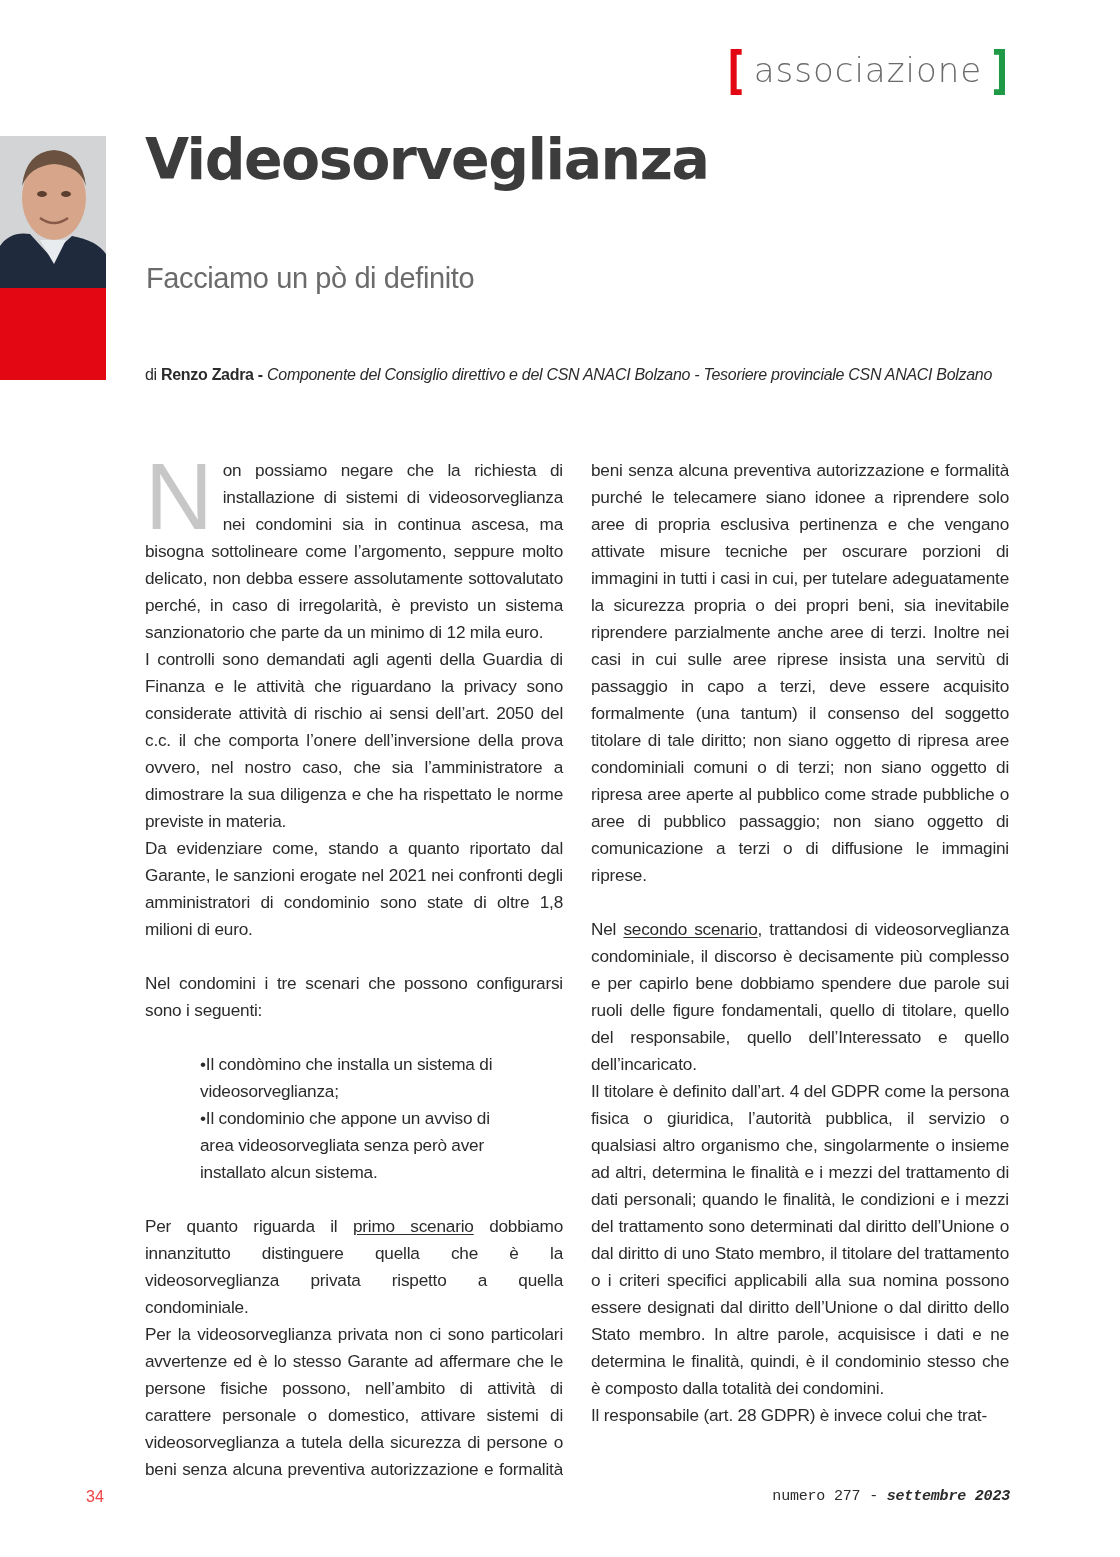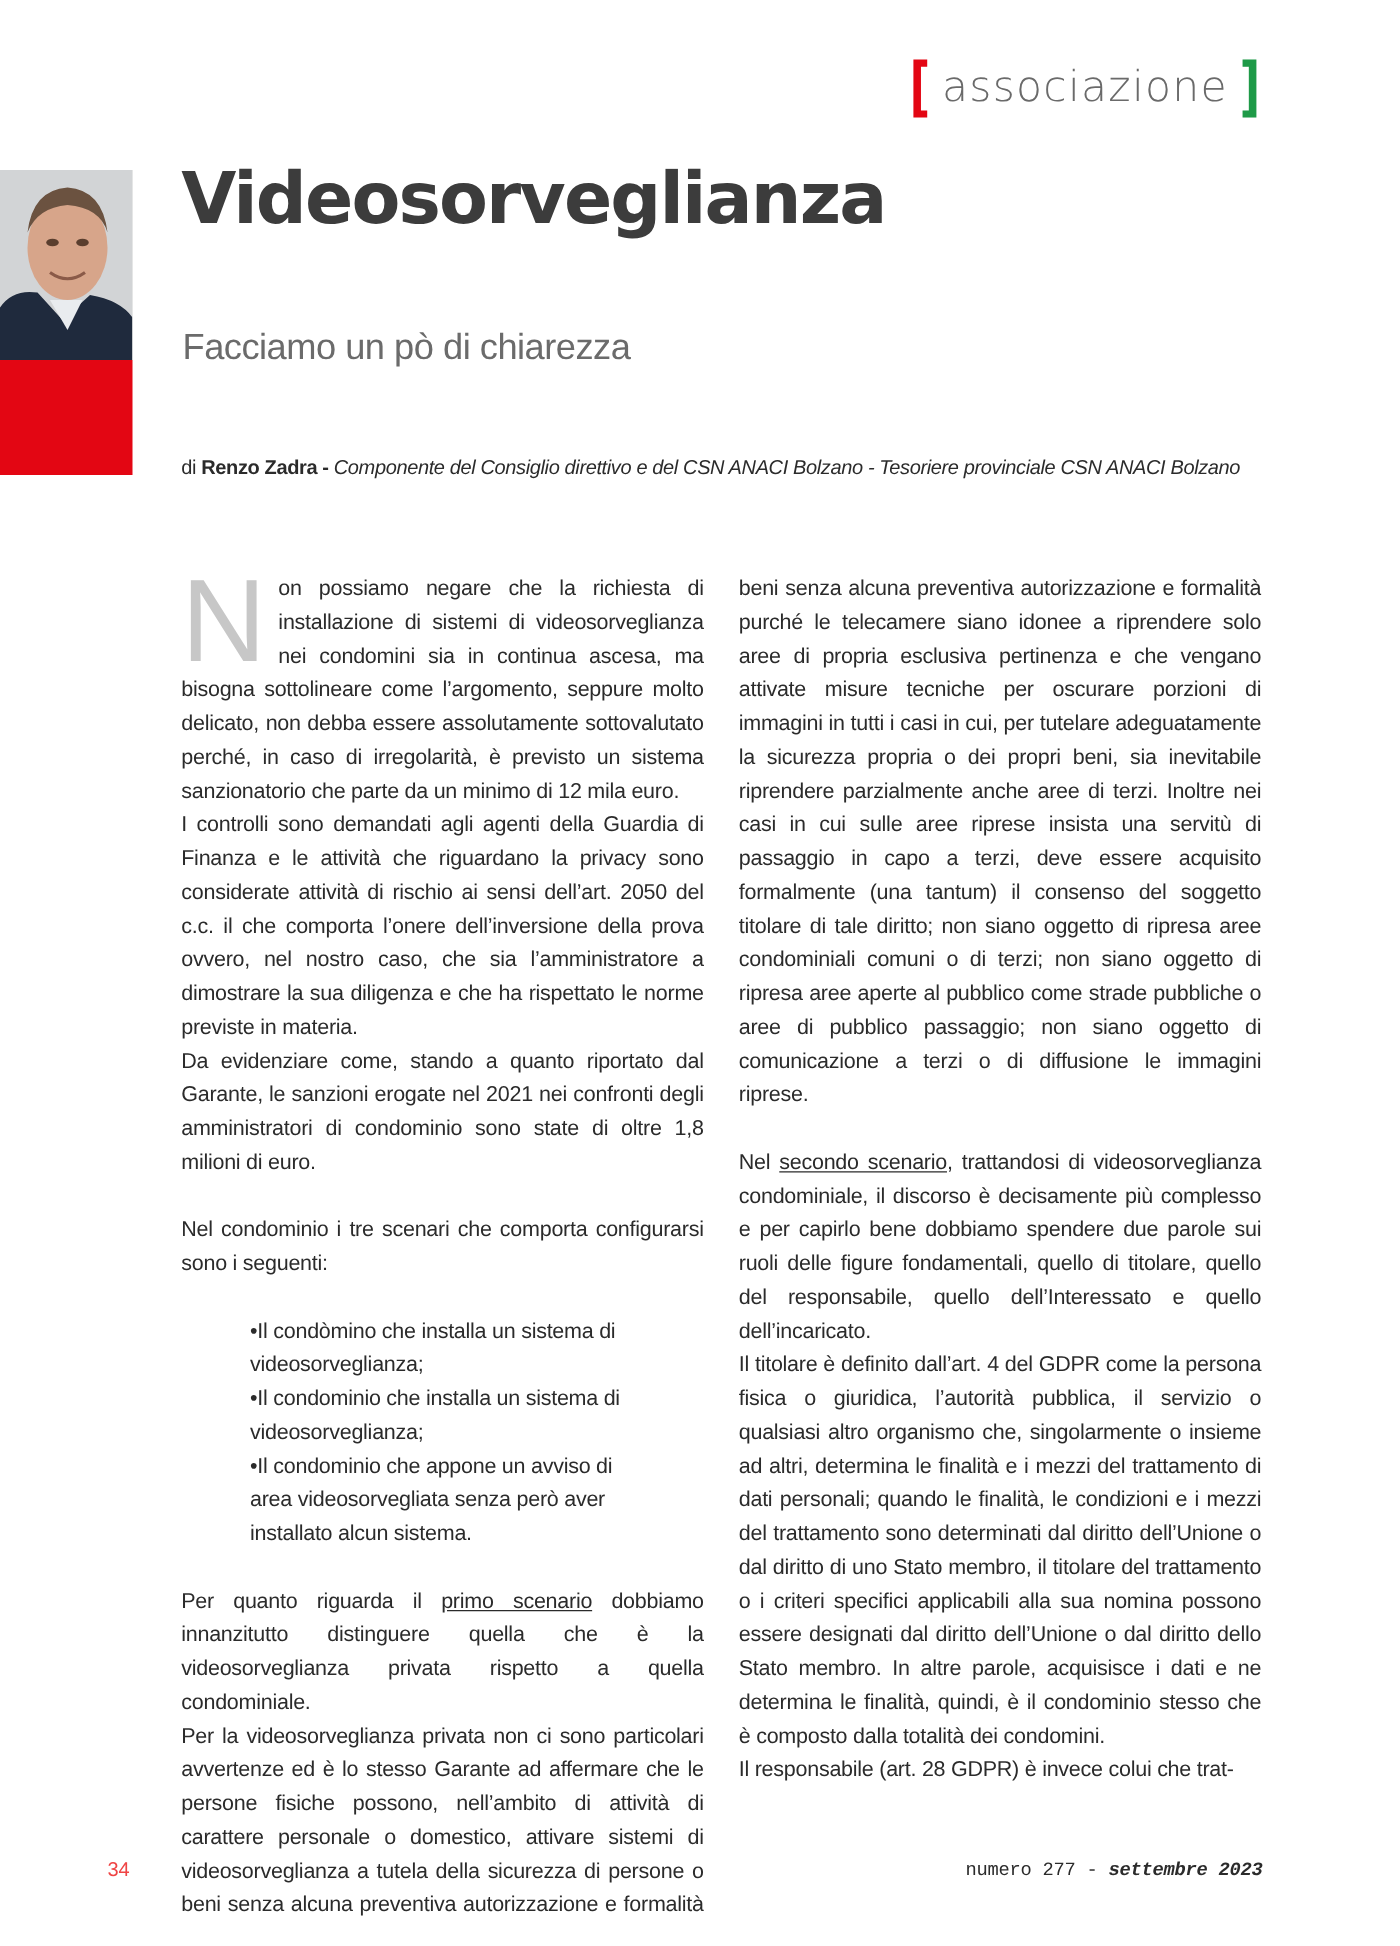--- a/index.html
+++ b/index.html
@@ -65,36 +65,35 @@
     <ellipse cx="42" cy="58" rx="5" ry="3" fill="#5a3e2e"></ellipse>
     <ellipse cx="66" cy="58" rx="5" ry="3" fill="#5a3e2e"></ellipse>
     <path d="M40 82 Q54 92 68 82" stroke="#8a5a48" stroke-width="2.5" fill="none"></path>
   </svg>
 </div>
 <div class="red-block"></div>
 
 <h1 class="title">
   <span>Videosorveglianza</span><br>
 </h1>
-<h2 class="subtitle">Facciamo un pò di chiarezza</h2>
+<h2 class="subtitle">Facciamo un pò di definito</h2>
 
 <div class="byline">
   <span>di </span><span class="name">Renzo Zadra -</span><span class="role"> Componente del Consiglio direttivo e del CSN ANACI Bolzano - Tesoriere provinciale CSN ANACI Bolzano</span>
 </div>
 
 <div class="col left">
   <p><span class="dropcap">N</span><span>on possiamo negare che la richiesta di installazione di sistemi di videosorveglianza nei condomini sia in continua ascesa, ma bisogna sottolineare come l’argomento, seppure molto delicato, non debba essere assolutamente sottovalutato perché, in caso di irregolarità, è previsto un sistema sanzionatorio che parte da un minimo di 12 mila euro.</span></p>
   <p>I controlli sono demandati agli agenti della Guardia di Finanza e le attività che riguardano la privacy sono considerate attività di rischio ai sensi dell’art. 2050 del c.c. il che comporta l’onere dell’inversione della prova ovvero, nel nostro caso, che sia l’amministratore a dimostrare la sua diligenza e che ha rispettato le norme previste in materia.</p>
   <p>Da evidenziare come, stando a quanto riportato dal Garante, le sanzioni erogate nel 2021 nei confronti degli amministratori di condominio sono state di oltre 1,8 milioni di euro.</p>
   <div class="gap"></div>
-  <p>Nel condominio i tre scenari che comporta configurarsi sono i seguenti:</p>
+  <p>Nel condomini i tre scenari che possono configurarsi sono i seguenti:</p>
   <div class="gap"></div>
   <ul class="bullets">
     <li>Il condòmino che installa un sistema di videosorveglianza;</li>
-    <li>Il condominio che installa un sistema di videosorveglianza;</li>
     <li>Il condominio che appone un avviso di area videosorvegliata senza però aver installato alcun sistema.</li>
   </ul>
   <div class="gap"></div>
   <p><span>Per quanto riguarda il </span><u>primo scenario</u><span> dobbiamo innanzitutto distinguere quella che è la videosorveglianza privata rispetto a quella condominiale.</span></p>
   <p style="height:162px;overflow:hidden;">Per la videosorveglianza privata non ci sono particolari avvertenze ed è lo stesso Garante ad affermare che le persone fisiche possono, nell’ambito di attività di carattere personale o domestico, attivare sistemi di videosorveglianza a tutela della sicurezza di persone o beni senza alcuna preventiva autorizzazione e formalità purché le telecamere siano idonee a riprendere solo aree di propria esclusiva pertinenza e che vengano attivate misure tecniche per oscurare porzioni di immagini in tutti i casi in cui, per tutelare adeguatamente la sicurezza propria o dei propri beni, sia inevitabile riprendere parzialmente anche aree di terzi. Inoltre nei casi in cui sulle aree riprese insista una servitù di passaggio in capo a terzi, deve essere acquisito formalmente (una tantum) il consenso del soggetto titolare di tale diritto; non siano oggetto di ripresa aree condominiali comuni o di terzi; non siano oggetto di ripresa aree aperte al pubblico come strade pubbliche o aree di pubblico passaggio; non siano oggetto di comunicazione a terzi o di diffusione le immagini riprese.</p>
 </div>
 
 <div class="col right">
   <div style="height:459px;overflow:hidden;">
     <p id="p6cont" style="margin-top:-135px;">Per la videosorveglianza privata non ci sono particolari avvertenze ed è lo stesso Garante ad affermare che le persone fisiche possono, nell’ambito di attività di carattere personale o domestico, attivare sistemi di videosorveglianza a tutela della sicurezza di persone o beni senza alcuna preventiva autorizzazione e formalità purché le telecamere siano idonee a riprendere solo aree di propria esclusiva pertinenza e che vengano attivate misure tecniche per oscurare porzioni di immagini in tutti i casi in cui, per tutelare adeguatamente la sicurezza propria o dei propri beni, sia inevitabile riprendere parzialmente anche aree di terzi. Inoltre nei casi in cui sulle aree riprese insista una servitù di passaggio in capo a terzi, deve essere acquisito formalmente (una tantum) il consenso del soggetto titolare di tale diritto; non siano oggetto di ripresa aree condominiali comuni o di terzi; non siano oggetto di ripresa aree aperte al pubblico come strade pubbliche o aree di pubblico passaggio; non siano oggetto di comunicazione a terzi o di diffusione le immagini riprese.</p>

